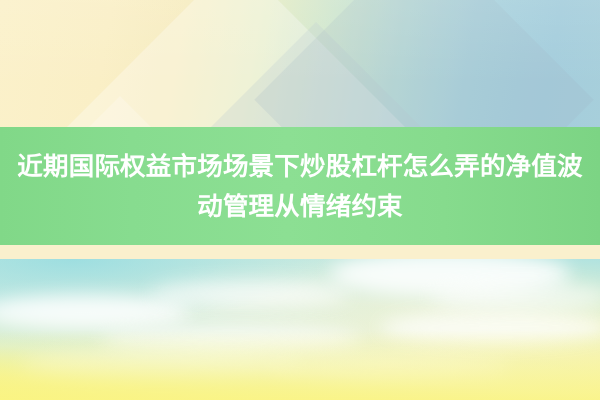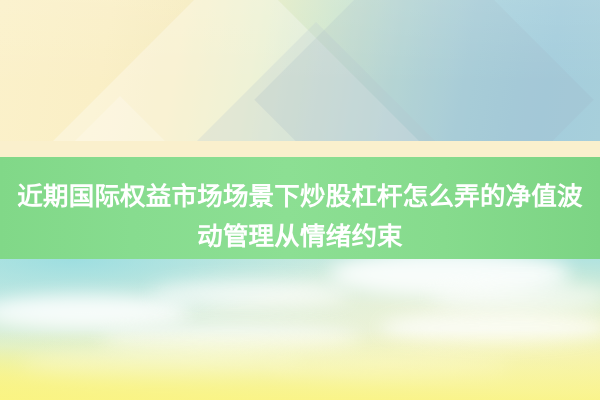--- a/index.html
+++ b/index.html
@@ -75,21 +75,21 @@
   .top-sheen {
     position: absolute;
     left: 0; top: 0;
     width: 600px; height: 141px;
     background: linear-gradient(180deg, rgba(255,255,255,0.10) 0%, rgba(255,255,255,0) 60%);
   }
 
   
   .title-band {
     position: absolute;
-    left: 0; top: 157px;
+    left: 0; top: 127px;
     width: 600px;
     height: 118px;
     background: linear-gradient(90deg,
         #81d888 0%,
         #87dc8f 22%,
         #8cdf93 48%,
         #86db8d 74%,
         #7cd484 100%);
     display: flex;
     align-items: center;

